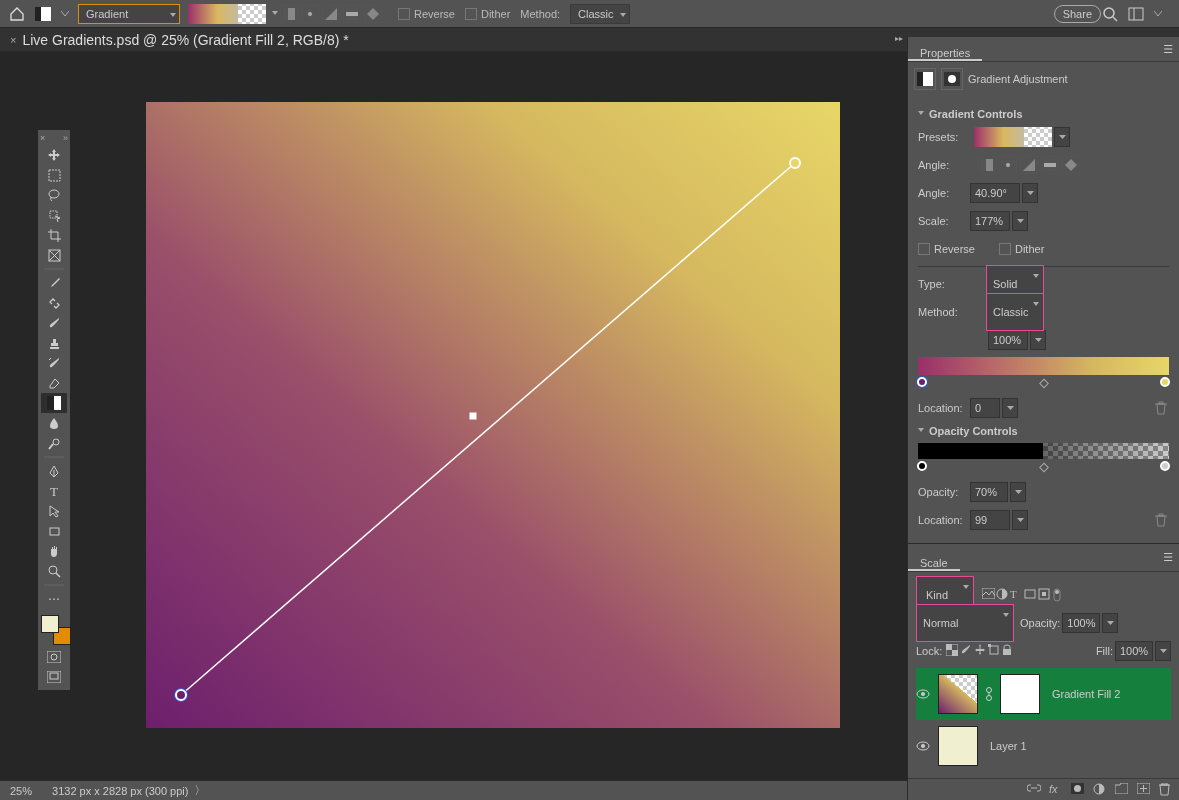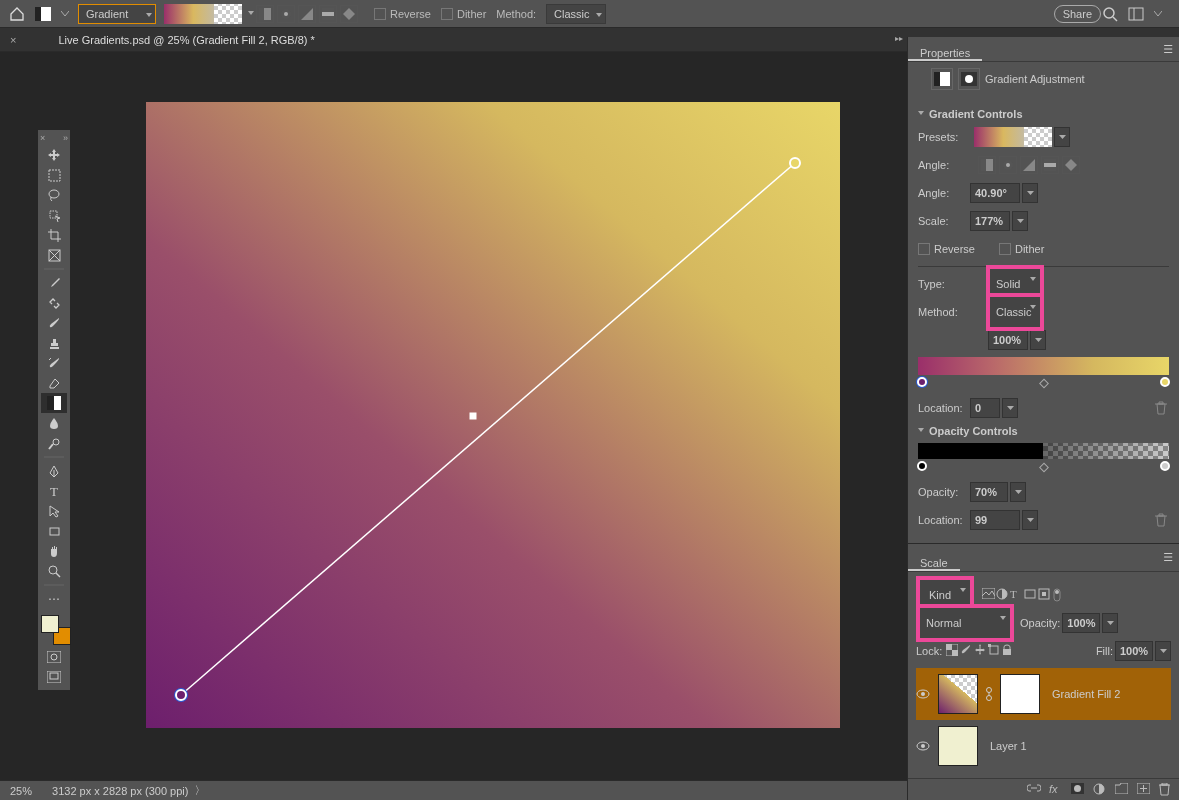--- a/index.html
+++ b/index.html
@@ -11,21 +11,21 @@
 .dropdown-sel::after { content:''; position:absolute; right:3px; top:8px; border-left:3px solid transparent; border-right:3px solid transparent; border-top:4px solid #aaa; }
 .grad-sw { width: 78px; height: 20px; background: linear-gradient(90deg,#9a2f6a,#d9b85f,#bbb 75%,#bbb); margin-right: 14px; position: relative; }
 .grad-sw.small { width: 78px; }
 .grad-sw .chk { position:absolute; right:0; top:0; width:28px; height:100%; background: repeating-conic-gradient(#ccc 0 25%, #fff 0 50%) 0/8px 8px; mix-blend-mode: normal; }
 .style-btn { width:18px; height:18px; border:1px solid #555; margin-right:3px; display:inline-flex; align-items:center; justify-content:center; }
 .chk-box { width:12px; height:12px; border:1px solid #777; margin-right:4px; display:inline-block; }
 .label { margin-right:10px; color:#bbb; }
 .spacer { flex:1; }
 .share-btn { height:18px; padding:0 8px; border:1px solid #aaa; border-radius:10px; display:flex; align-items:center; margin-right:0; }
 .tab-bar { height:24px; background:#323232; display:flex; align-items:center; padding-left:10px; border-bottom:1px solid #2a2a2a; }
-.tab-bar .tname { color:#ddd; font-size:11px;margin-left:36px; }
+.tab-bar .tname { color:#ddd; font-size:14px; }
 .tab-bar .tclose { margin-right:6px; color:#aaa; }
 .workspace { position:absolute; top:52px; left:0; right:272px; bottom:20px; background:#262626; }
 .canvas { position:absolute; left:146px; top:50px; width:694px; height:626px; background: linear-gradient(40.9deg, #6d1f6d 0%, #9a4f6a 40%, #d5b85f 75%, #e8d668 100%); }
 .gline { position:absolute; left:0; top:0; width:100%; height:100%; }
 .grad-handle { position:absolute; width:12px; height:12px; border-radius:50%; border:2px solid #fff; transform:translate(-50%,-50%); }
 .grad-handle.start { background:#6d1f6d; border-color:#fff; box-shadow:0 0 0 1px #2b5cd6; left:35px; bottom:30px; top:auto; }
 .grad-handle.end { background:#e8d668; border-color:#fff; right:35px; top:12px; left:auto; }
 .grad-mid { position:absolute; width:7px; height:7px; background:#fff; left:327px; top:314px; transform:translate(-50%,-50%); }
 
 .toolbar { position:absolute; left:38px; top:130px; width:32px; background:#535353; display:flex; flex-direction:column; align-items:center; padding:3px 0; }
@@ -39,42 +39,42 @@
 
 .right-panel { position:absolute; right:0; top:37px; bottom:0; width:272px; background:#535353; border-left:1px solid #2a2a2a; display:flex; flex-direction:column; }
 .panel-tab { height:28px; display:flex; align-items:center; border-bottom:1px solid #3a3a3a; }
 .panel-tab .ptab { padding:0 12px; height:100%; display:flex; align-items:center; background:#535353; font-size:11px; }
 .panel-tab .ptab.active { border-bottom:2px solid #ccc;align-items:flex-end; }
 .panel-tab .pmenu { margin-left:auto; margin-right:6px; }
 .props-body { padding:6px 10px; overflow:hidden; flex:0 0 auto; }
 .prop-row { display:flex; align-items:center; margin:6px 0; height:22px; }
 .prop-label { min-width:52px; display:inline-block; color:#ccc; }
 .prop-label.wide { min-width:70px;margin-top:43px; }
-.prop-select { height:38px; background:#444; border:4px solid #ec4899; padding:0 28px 0 6px; margin-left:6px; position:relative; display:flex; align-items:center; }
+.prop-select { height:38px; background:#444; border:1px solid #ec4899; padding:0 28px 0 6px; margin-left:6px; position:relative; display:flex; align-items:center; }
 .prop-select::after { content:''; position:absolute; right:4px; top:8px; border-left:3px solid transparent; border-right:3px solid transparent; border-top:4px solid #aaa; }
 .sec-head { display:flex; align-items:center; margin:6px 0; font-weight:600; }
 .sec-head::before { content:''; display:inline-block; border-top:4px solid #aaa; border-left:3px solid transparent; border-right:3px solid transparent; margin-right:5px; transform:translateY(-1px); }
 .grad-bar { height:18px; background: linear-gradient(90deg,#9a2f6a,#b9686a 30%,#d5b85f 70%,#e8d668); position:relative; margin:6px 0 2px; }
 .stop-row { height:14px; position:relative; }
 .stop { position:absolute; width:10px; height:10px; border-radius:50%; border:2px solid #fff; top:0; }
 .stop.s1 { left:-1px; background:#6d1f6d; box-shadow:0 0 0 1px #2b5cd6; }
 .stop.s2 { right:-1px; background:#e8d668; }
 .stop-mid { position:absolute; left:50%; top:3px; width:7px; height:7px; border:1px solid #aaa; transform:translateX(-50%) rotate(45deg); }
 .op-bar { height:16px; margin:6px 0 2px; background: linear-gradient(90deg, #000 0%, #000 50%, transparent 50%), repeating-conic-gradient(#888 0 25%, #ccc 0 50%) 0/10px 10px; background-blend-mode: normal; position:relative; }
 .op-bar::before { content:''; position:absolute; inset:0; background: linear-gradient(90deg, #000, transparent); }
-.num-input { width:40px; height:20px; background:#444; border:1px solid #333; padding:0 4px; display:inline-flex; align-items:center;font-weight:bold; }
+.num-input { width:40px; height:20px; background:#444; border:1px solid #333; padding:0 4px; display:inline-flex; align-items:center; }
 .num-drop { width:16px; height:20px; background:#444; border:1px solid #333; display:inline-flex; align-items:center; justify-content:center; margin-left:2px; }
 .trash { margin-left:auto; color:#aaa; width:14px; height:14px; }
-.adj-head { display:flex; align-items:center; padding:6px 23px; }
+.adj-head { display:flex; align-items:center; padding:6px 6px; }
 .adj-ico { width:22px; height:22px; border:1px solid #666; margin-right:5px; display:flex; align-items:center; justify-content:center; }
 
 .layers-panel { border-top:1px solid #2a2a2a; flex:1; display:flex; flex-direction:column; }
 .lay-body { padding:6px 8px; flex:1; overflow:hidden; }
 .lay-row { display:flex; align-items:center; height:52px; padding:4px 0; }
-.lay-row.sel { background:#a16207; }
+.lay-row.sel { background:#15803d; }
 .lay-eye { width:18px; text-align:center; }
 .lay-thumb { width:40px; height:40px; background:#fff; border:1px solid #222; margin:0 4px; }
 .lay-foot { height:22px; background:#535353; border-top:1px solid #3a3a3a; display:flex; align-items:center; justify-content:flex-end; padding:0 6px; gap:8px; }
 .fi { width:14px; height:14px; display:inline-block; }
 
 .status-bar { position:absolute; bottom:0; left:0; right:272px; height:20px; background:#535353; border-top:1px solid #2a2a2a; display:flex; align-items:center; padding:0 10px; color:#ccc; font-size:11px; }
 .collapse-arrow { position:absolute; right:276px; top:34px; font-size:8px; color:#aaa; }
 svg { display:block; }
 </style>
 </head>
@@ -90,21 +90,21 @@
       <svg width="16" height="14">
         <rect x="0" y="0" width="16" height="14" fill="#fff"></rect>
         <rect x="0" y="0" width="6" height="14" fill="#222"></rect>
       </svg>
     </span>
   <span class="ico" style="width:10px">
       <svg width="8" height="6">
         <path d="M0 0 L4 5 L8 0" fill="none" stroke="#aaa"></path>
       </svg>
     </span>
-  <div class="dropdown-sel highlight" style="width:78px">
+  <div class="dropdown-sel highlight" style="width:102px">
       <span>Gradient</span>
     </div>
   <div class="grad-sw small">
       <div class="chk"></div>
       <div style="position:absolute;right:-12px;top:7px;border-left:3px solid transparent;border-right:3px solid transparent;border-top:4px solid #aaa"></div>
     </div>
   <span class="style-btn">
       <svg width="12" height="12">
         <rect width="12" height="12" fill="#555"></rect>
         <rect x="5" width="7" height="12" fill="#888"></rect>
@@ -491,21 +491,21 @@
           <span>70%</span>
         </div>
       <div class="num-drop">
           <svg width="7" height="5">
             <path d="M0 0 L3.5 4 L7 0" fill="#aaa"></path>
           </svg>
         </div>
     </div>
     <div class="prop-row">
       <span class="prop-label">Location:</span>
-      <div class="num-input" style="width:50px">
+      <div class="num-input" style="width:40px">
           <span>99</span>
         </div>
       <div class="num-drop">
           <svg width="7" height="5">
             <path d="M0 0 L3.5 4 L7 0" fill="#aaa"></path>
           </svg>
         </div>
       <span class="trash">
           <svg width="12" height="14">
             <path d="M2 3 L10 3 L9 13 L3 13 Z M4 1 L8 1 L8 3 L4 3 Z M0 3 L12 3" fill="none" stroke="#888"></path>

